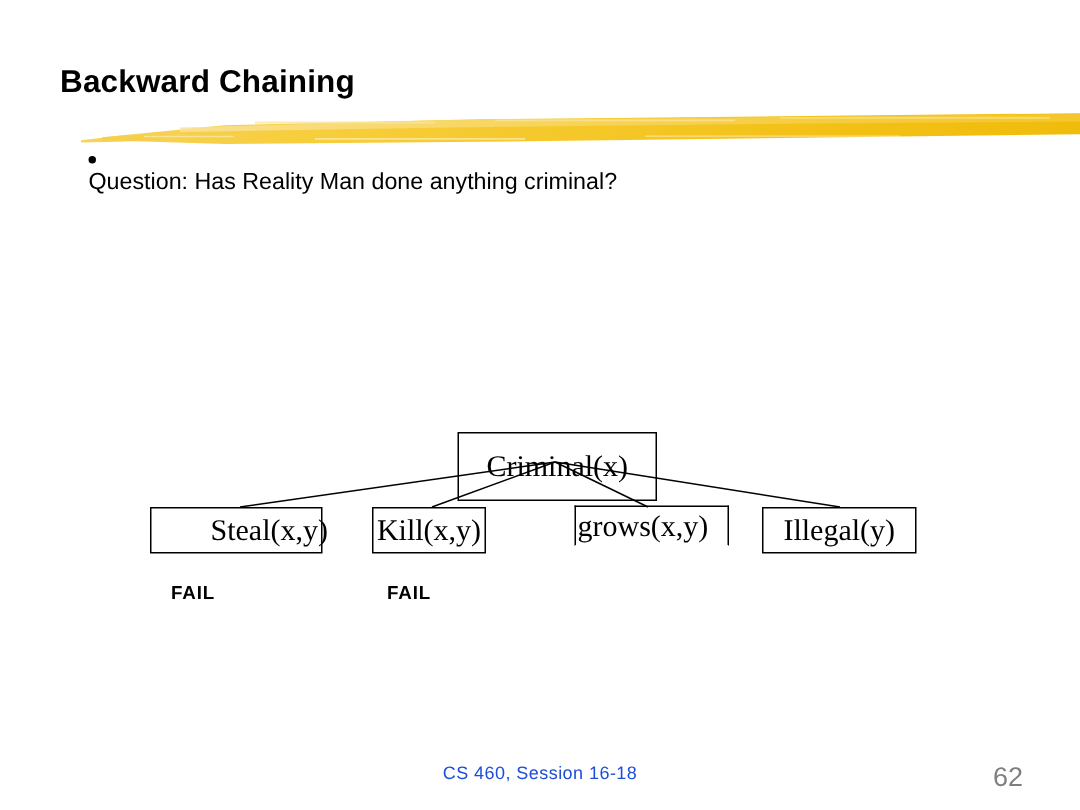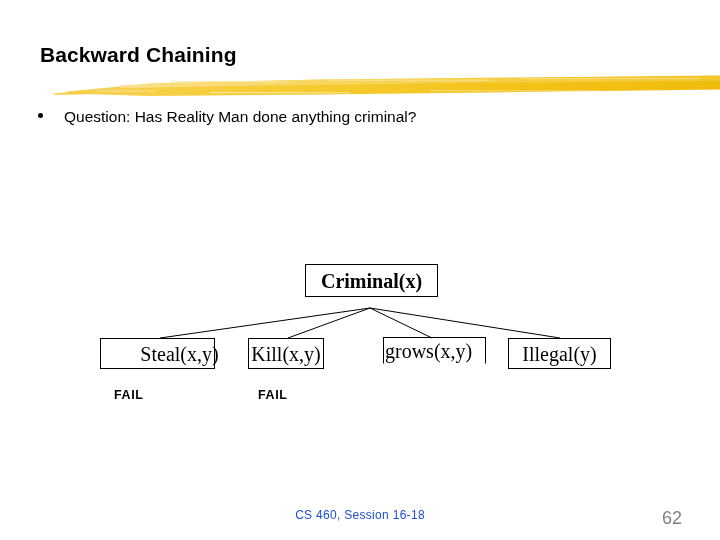--- a/index.html
+++ b/index.html
@@ -42,20 +42,21 @@
   }
   .brush-wrap svg { display: block; }
 
   
   .bullet-row {
     position: absolute;
     left: 38px;
     top: 108px;
     display: flex;
     align-items: baseline;
+    flex-direction: column;
   }
   .bullet-dot {
     width: 5px;
     height: 5px;
     border-radius: 50%;
     background: #000000;
     display: inline-block;
     position: relative;
     top: -4px;
     flex: none;
@@ -181,21 +182,21 @@
 
     <svg class="tree-edges" width="720" height="540">
       <g stroke="#000000" stroke-width="1" fill="none">
         <line x1="370" y1="308" x2="160" y2="338"></line>
         <line x1="370" y1="308" x2="288" y2="338"></line>
         <line x1="370" y1="308" x2="432" y2="338"></line>
         <line x1="370" y1="308" x2="560" y2="338"></line>
       </g>
     </svg>
 
-    <div class="node" style="left:305px; top:264px; width:133px; height:33px;font-weight:bold;">
+    <div class="node" style="left:305px; top:288px; width:133px; height:46px;">
       <span>Criminal(x)</span>
     </div>
 
     <div class="node" style="left:100px; top:338px; width:115px; height:31px;padding-left:44px;">
       <span>Steal(x,y)</span>
     </div>
 
     <div class="node" style="left:248px; top:338px; width:76px; height:31px;">
       <span>Kill(x,y)</span>
     </div>

